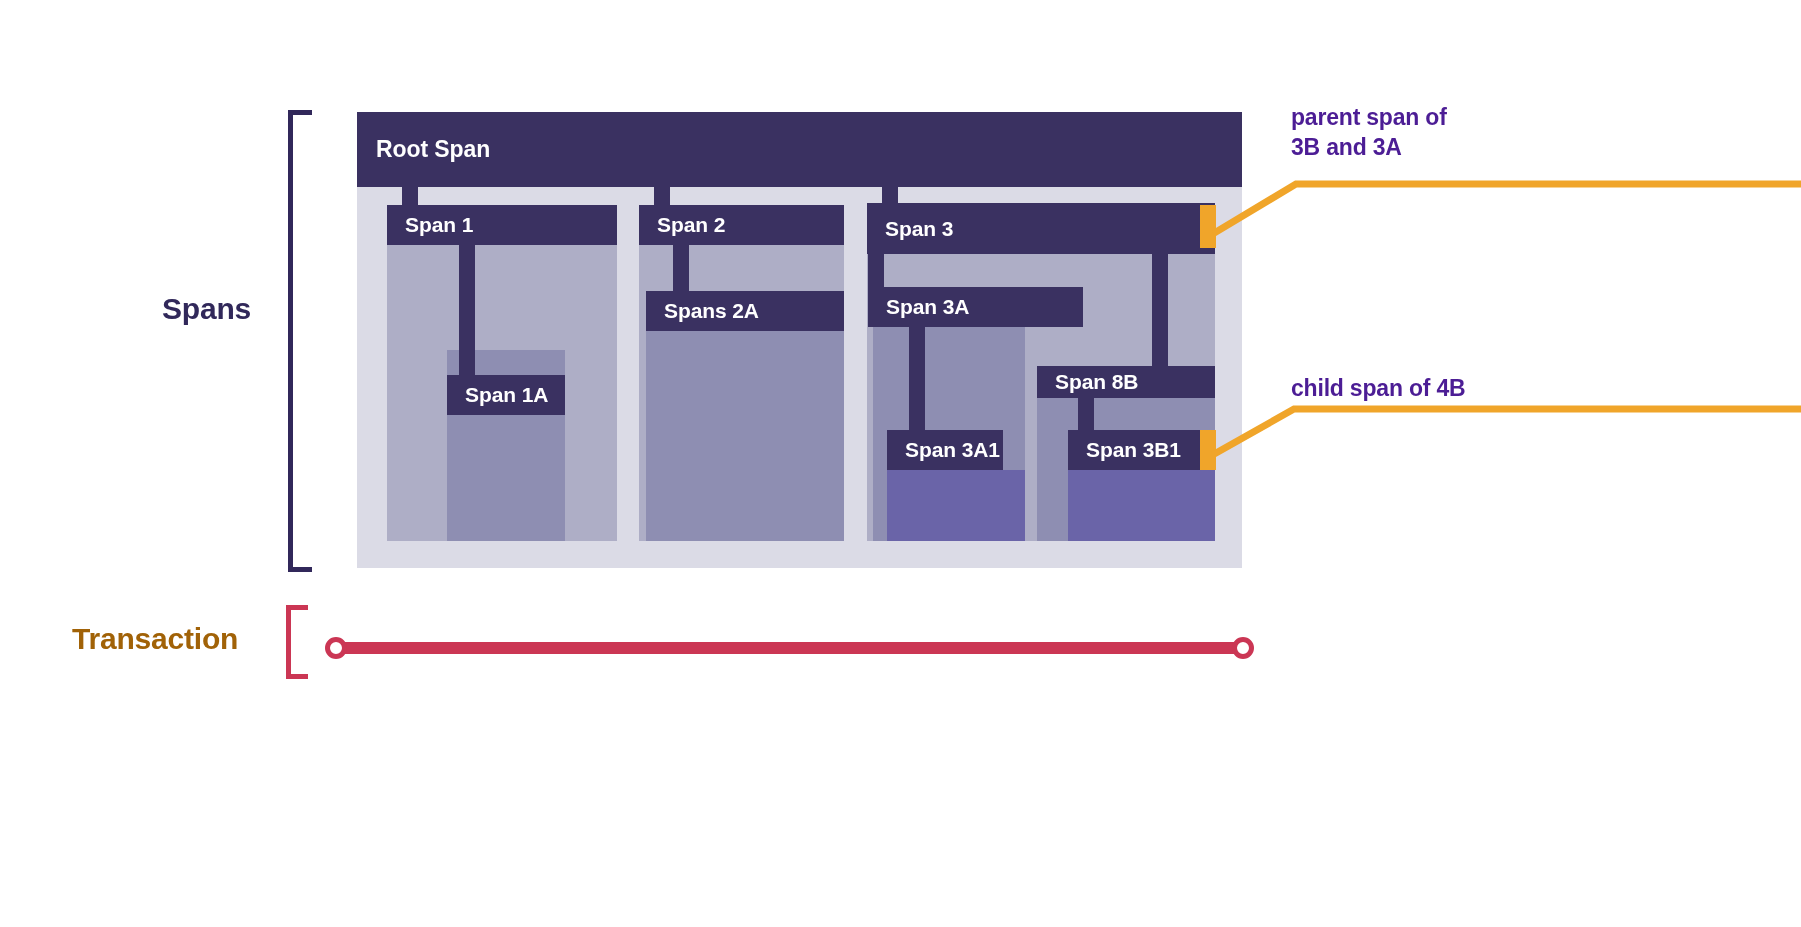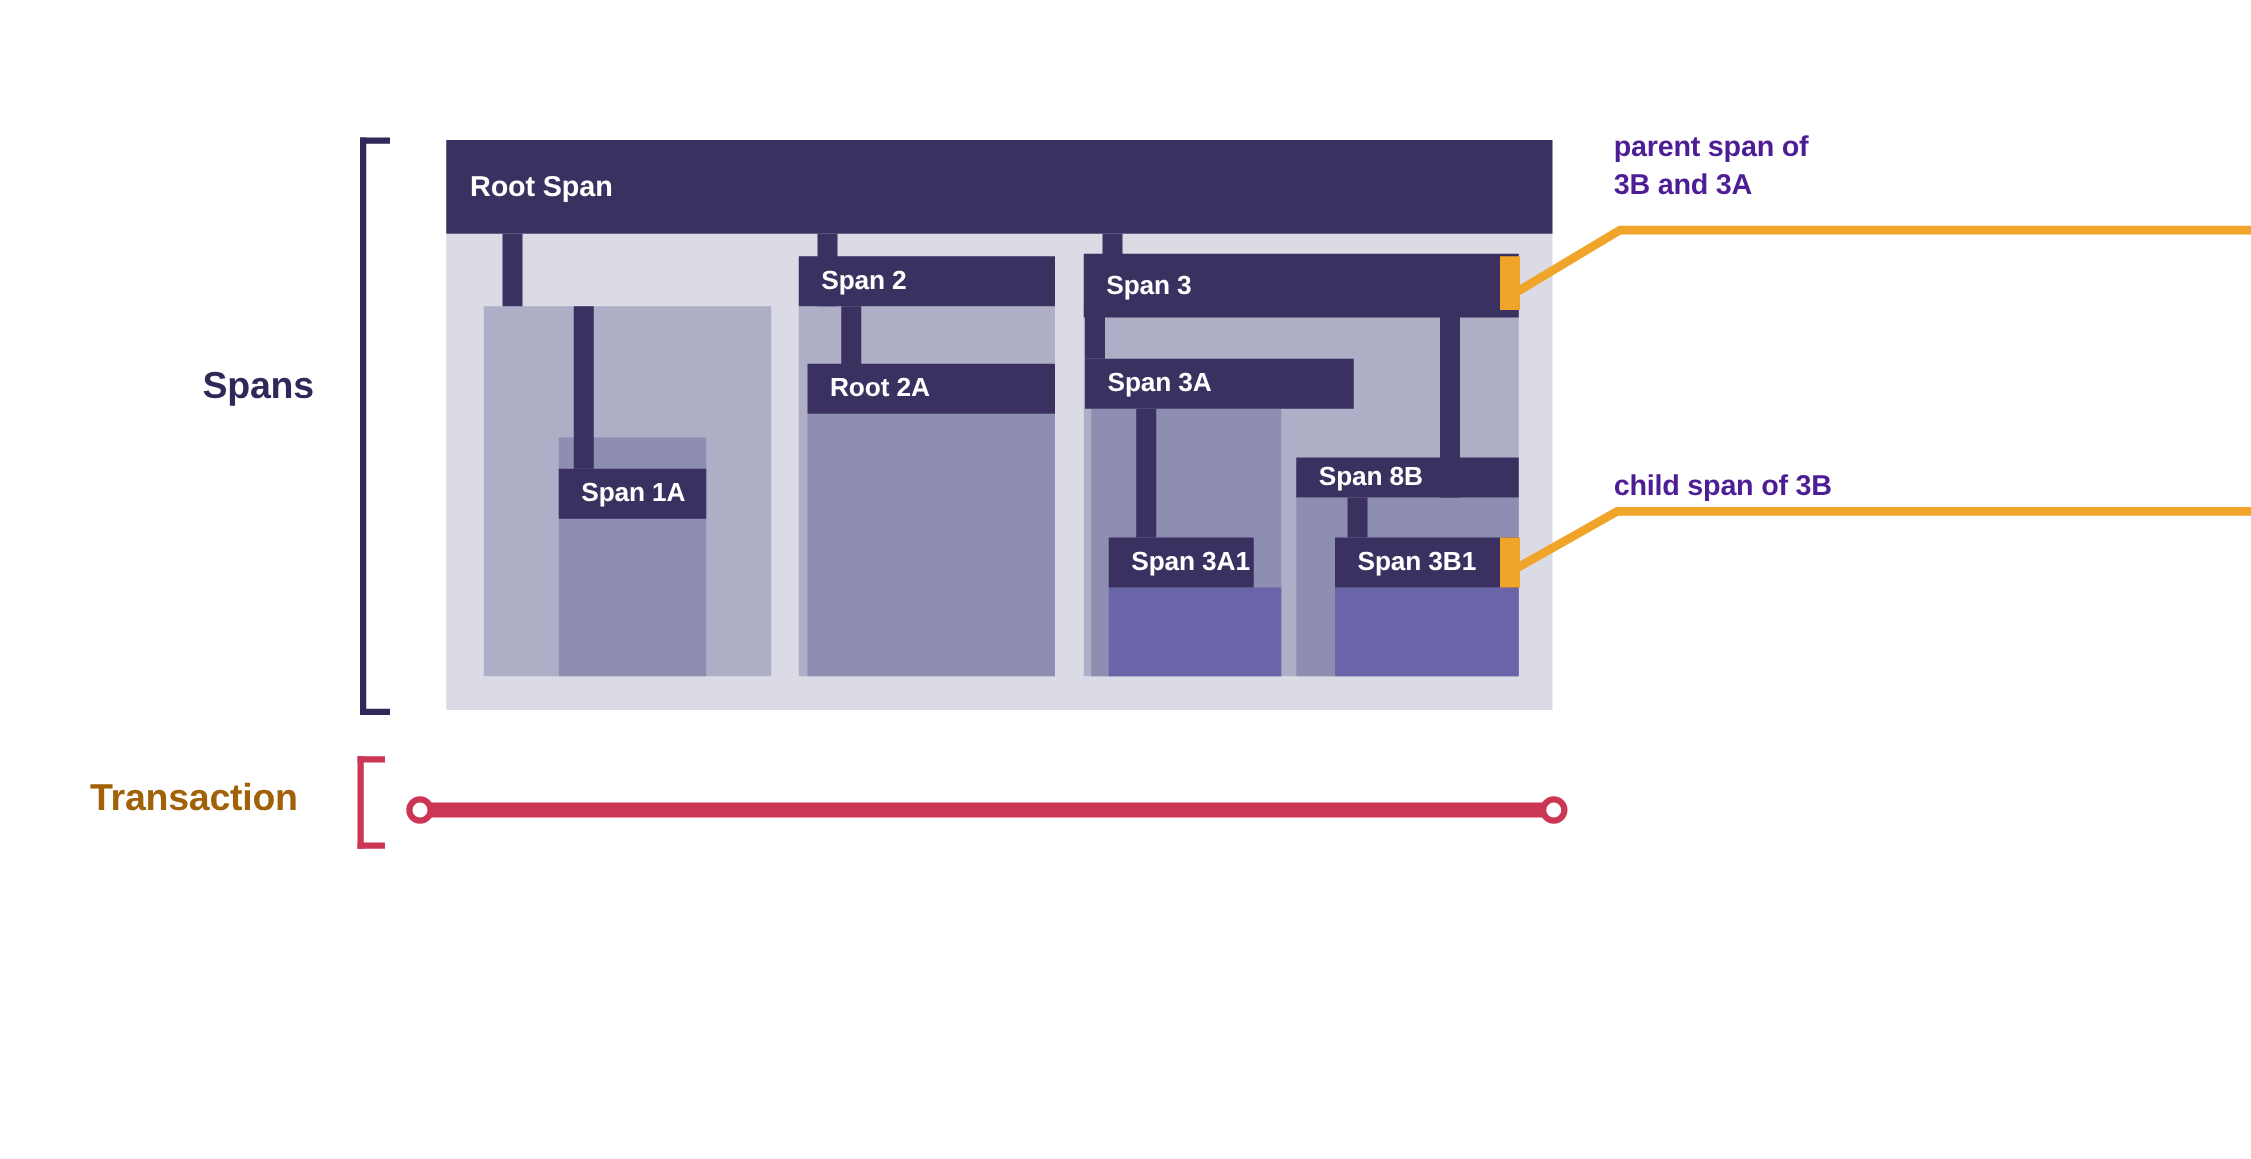--- a/index.html
+++ b/index.html
@@ -130,34 +130,37 @@
   </div>
 
   <div class="abs depth1" style="left:387px; top:245px; width:230px; height:296px;"></div>
 
   <div class="abs depth2" style="left:447px; top:350px; width:118px; height:191px;"></div>
 
   <div class="abs connector" style="left:402px; top:187px; width:16px; height:58px;"></div>
 
   <div class="abs connector" style="left:459px; top:245px; width:16px; height:130px;"></div>
 
+  <div class="abs bar" style="left:387px; top:205px; width:230px; height:40px;">
+    <span>Span 1</span>
+  </div>
 
   <div class="abs bar" style="left:447px; top:375px; width:118px; height:40px;">
     <span>Span 1A</span>
   </div>
 
   <div class="abs depth1" style="left:639px; top:245px; width:205px; height:296px;"></div>
   <div class="abs depth2" style="left:646px; top:331px; width:198px; height:210px;"></div>
   <div class="abs connector" style="left:654px; top:187px; width:16px; height:58px;"></div>
   <div class="abs connector" style="left:673px; top:245px; width:16px; height:48px;"></div>
   <div class="abs bar" style="left:639px; top:205px; width:205px; height:40px;">
     <span>Span 2</span>
   </div>
   <div class="abs bar" style="left:646px; top:291px; width:198px; height:40px;">
-    <span>Root 2A</span>
+    <span>Spans 2A</span>
   </div>
 
   <div class="abs depth1" style="left:867px; top:245px; width:348px; height:296px;"></div>
 
   <div class="abs depth2" style="left:873px; top:327px; width:152px; height:214px;"></div>
 
   <div class="abs depth2" style="left:1037px; top:398px; width:178px; height:143px;"></div>
 
   <div class="abs depth3" style="left:887px; top:470px; width:138px; height:71px;"></div>
 
@@ -198,21 +201,21 @@
 
   <svg class="abs callout-line" style="left:1210px; top:170px;" width="600" height="90" viewBox="0 0 600 90">
     <polyline points="6,62 86,14 596,14" fill="none" stroke="#f0a52a" stroke-width="7" stroke-linecap="square" stroke-linejoin="miter"></polyline>
   </svg>
   <svg class="abs callout-line" style="left:1210px; top:395px;" width="600" height="90" viewBox="0 0 600 90">
     <polyline points="6,58 84,14 596,14" fill="none" stroke="#f0a52a" stroke-width="7" stroke-linecap="square" stroke-linejoin="miter"></polyline>
   </svg>
 
   <div class="abs callout-text" style="left:1291px; top:102px; width:470px;">parent span of
 3B and 3A</div>
-  <div class="abs callout-text" style="left:1291px; top:373px; width:470px;">child span of 3B</div>
+  <div class="abs callout-text" style="left:1291px; top:373px; width:470px;">child span of 4B</div>
 
   <div class="abs label-transaction">Transaction</div>
   <div class="abs bracket-transaction"></div>
 
   <div class="abs txn-line" style="left:336px; top:642px; width:910px; height:12px;"></div>
   <div class="abs txn-dot" style="left:325px; top:637px;"></div>
   <div class="abs txn-dot" style="left:1232px; top:637px;"></div>
 
 </div>
 

